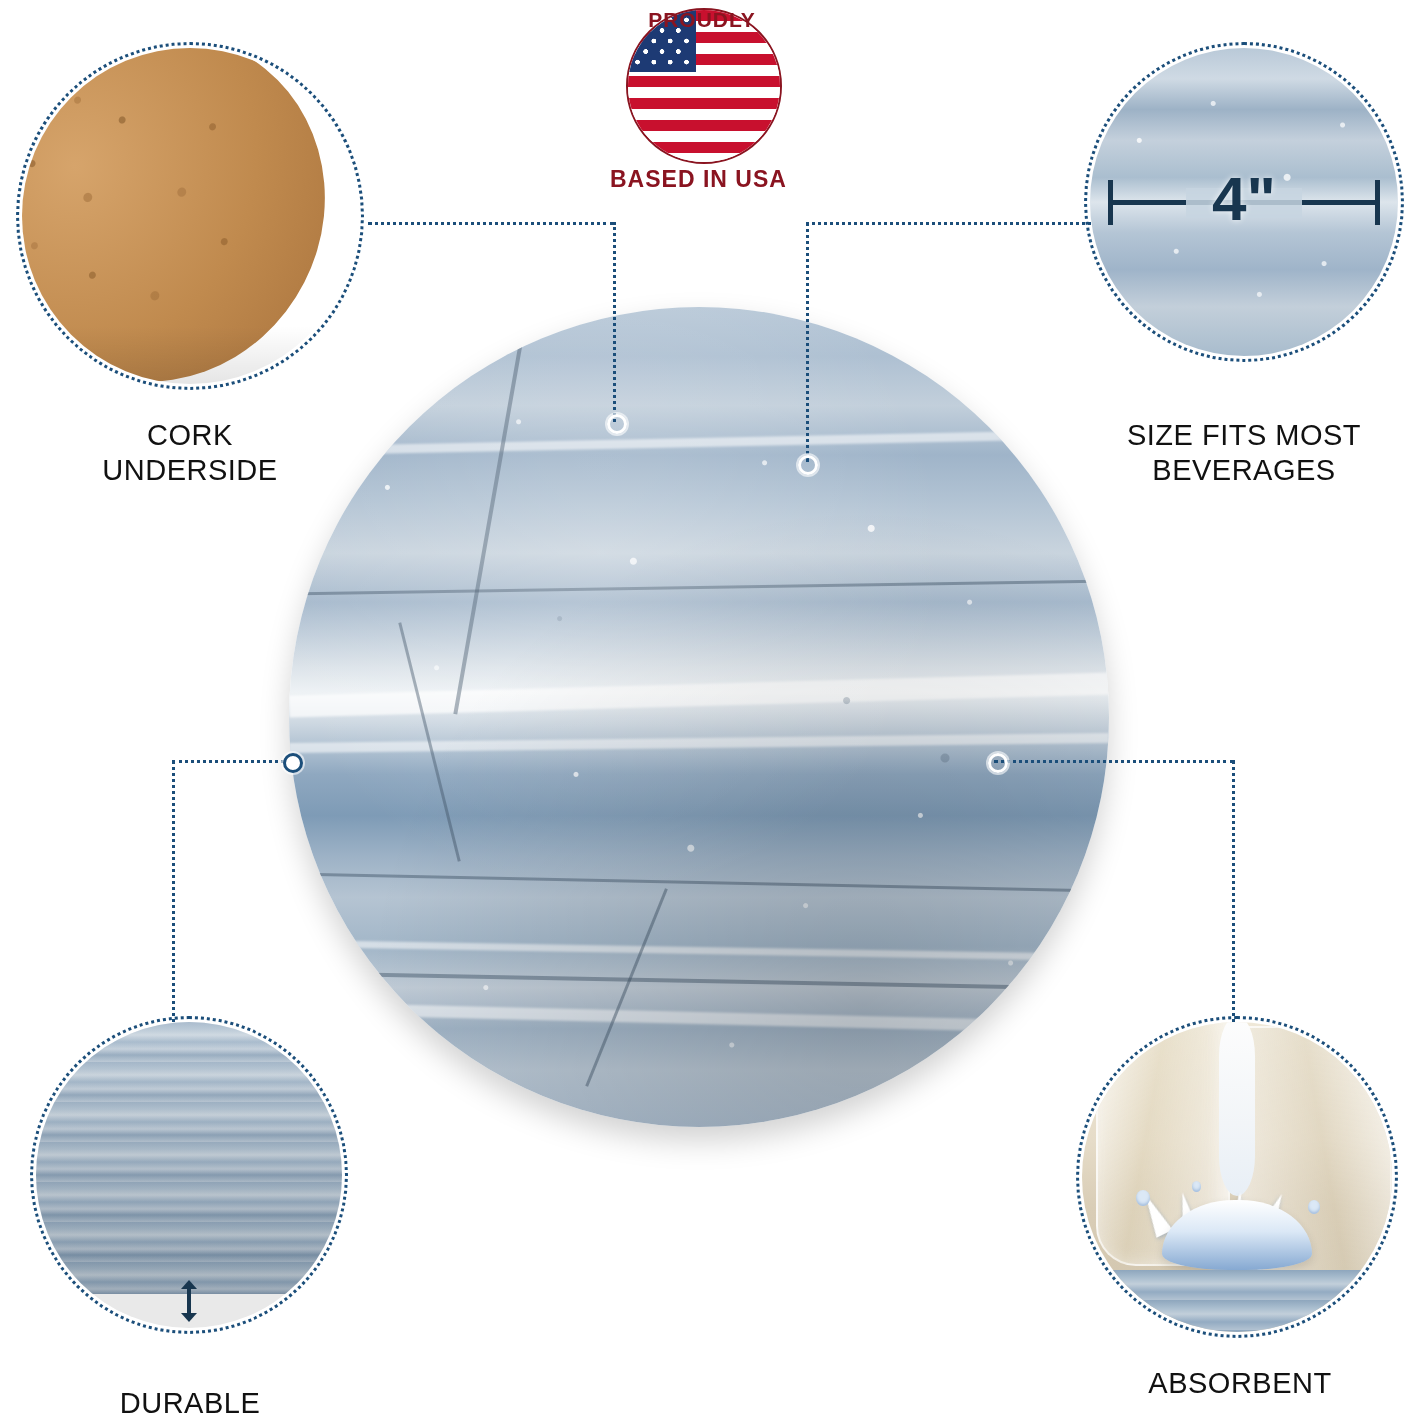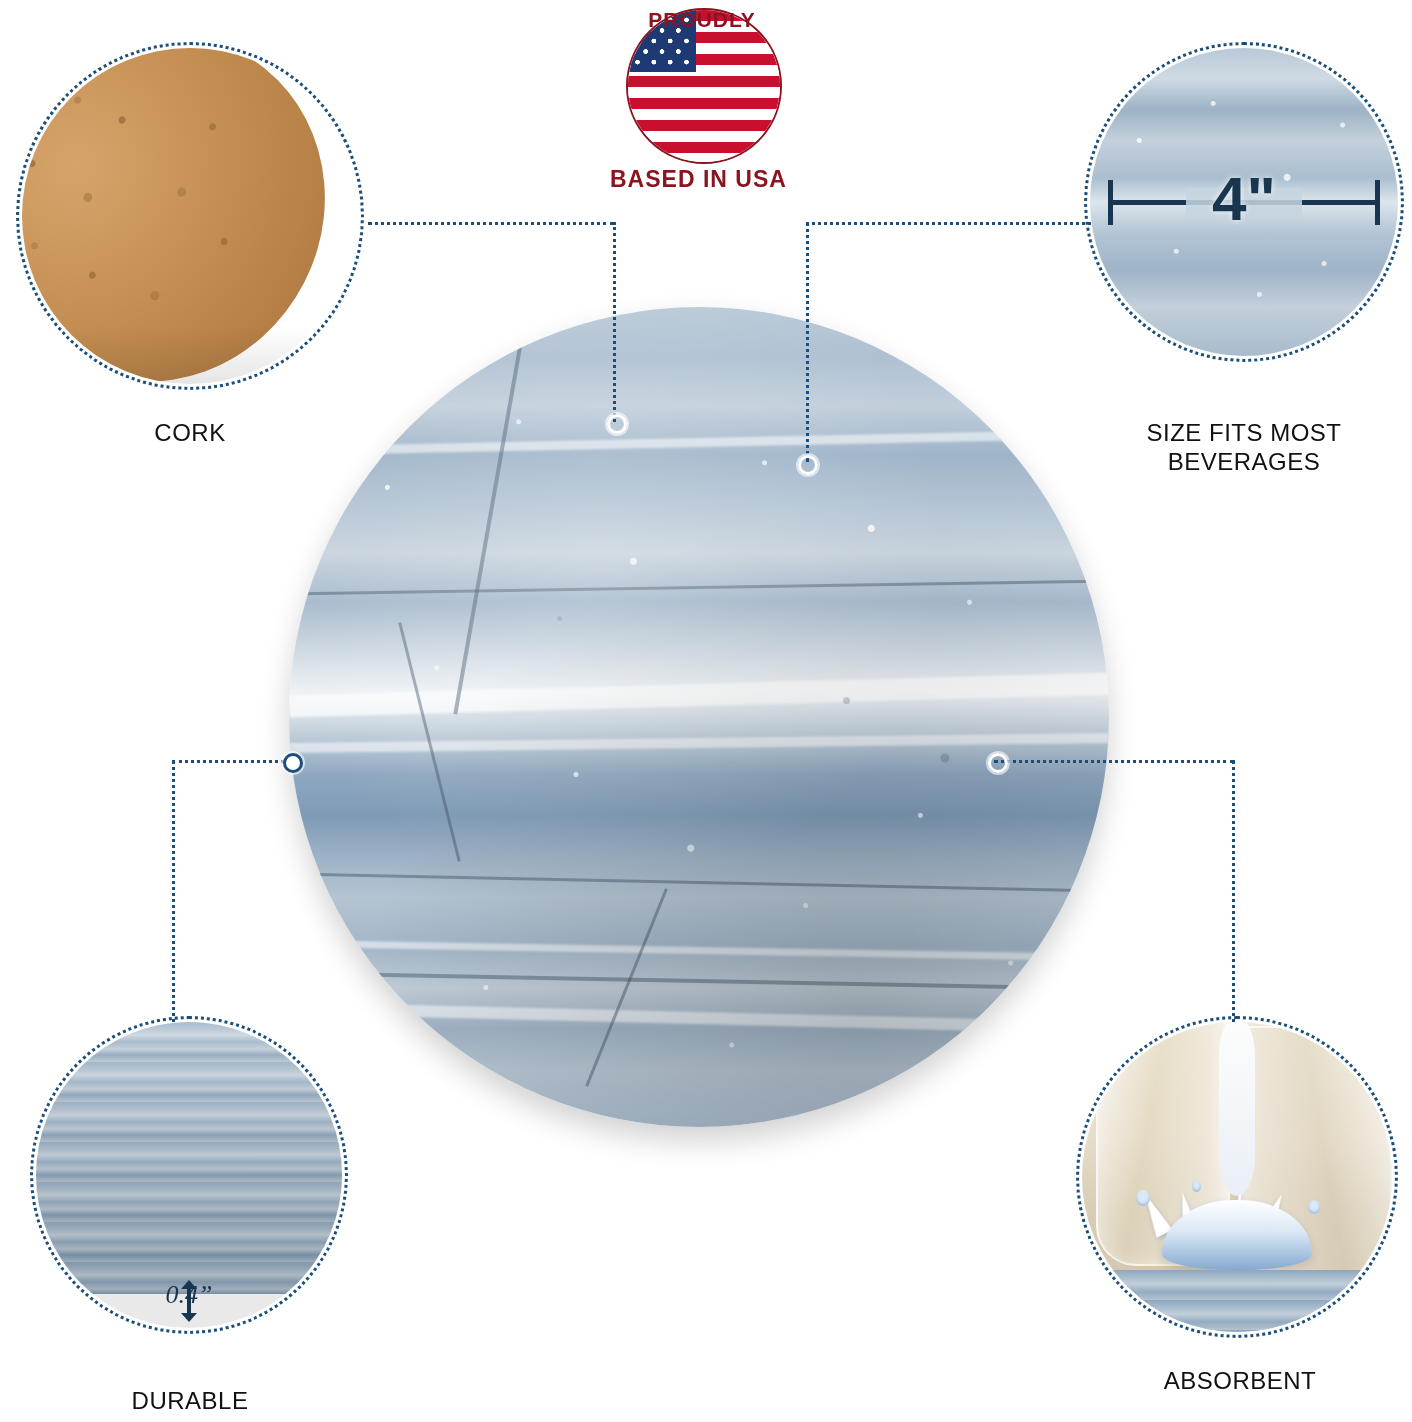--- a/index.html
+++ b/index.html
@@ -25,21 +25,21 @@
   .bubble-ring {
     position: absolute;
     border-radius: 50%;
     box-sizing: border-box;
     border: 3px dotted #1b4e7a;
   }
 
   .callout-label {
     position: absolute;
     text-align: center;
-    font-size: 24px;
+    font-size: 29px;
     letter-spacing: 0.5px;
     line-height: 1.22;
     color: #111111;
     font-weight: 400;
     font-family: "Liberation Sans", sans-serif;
   }
   .conn-h {
     position: absolute;
     border-top: 3px dotted #1b4e7a;
     height: 0;
@@ -529,20 +529,21 @@
     <div class="cork-edge"></div>
     <div class="cork-disc">
       <div class="cork-grain"></div>
     </div>
     <div class="cork-shadow"></div>
   </div>
 </div>
 <div class="bubble-ring" style="left:16px; top:42px; width:348px; height:348px;"></div>
 <div class="callout-label" style="left:10px; top:418px; width:360px;">
   <div>CORK</div>
+  <div>UNDERSIDE</div>
 </div>
 
 <div class="bubble" id="bubble-size">
   <div class="size-bg"></div>
   <div class="size-speckle"></div>
   <div class="size-ruler">
     <div class="cap left"></div>
     <div class="cap right"></div>
     <div class="bar"></div>
     <div class="val-bg"></div>
@@ -558,21 +559,20 @@
 <div class="bubble" id="bubble-durable">
   <div class="durable-bg"></div>
   <div class="durable-sheen"></div>
   <div class="durable-white"></div>
   <div class="durable-base"></div>
   <div class="thick-arrow">
     <div class="head-top"></div>
     <div class="stem"></div>
     <div class="head-bot"></div>
   </div>
-  <div class="thick-label">0.4”</div>
 </div>
 <div class="bubble-ring" style="left:30px; top:1016px; width:318px; height:318px;"></div>
 <div class="callout-label" style="left:10px; top:1366px; width:360px;margin-top:20px;">
   <div>DURABLE</div>
 </div>
 
 <div class="bubble" id="bubble-absorbent">
   <div class="abs-bg"></div>
   <div class="abs-glass"></div>
   <div class="abs-glass2"></div>

